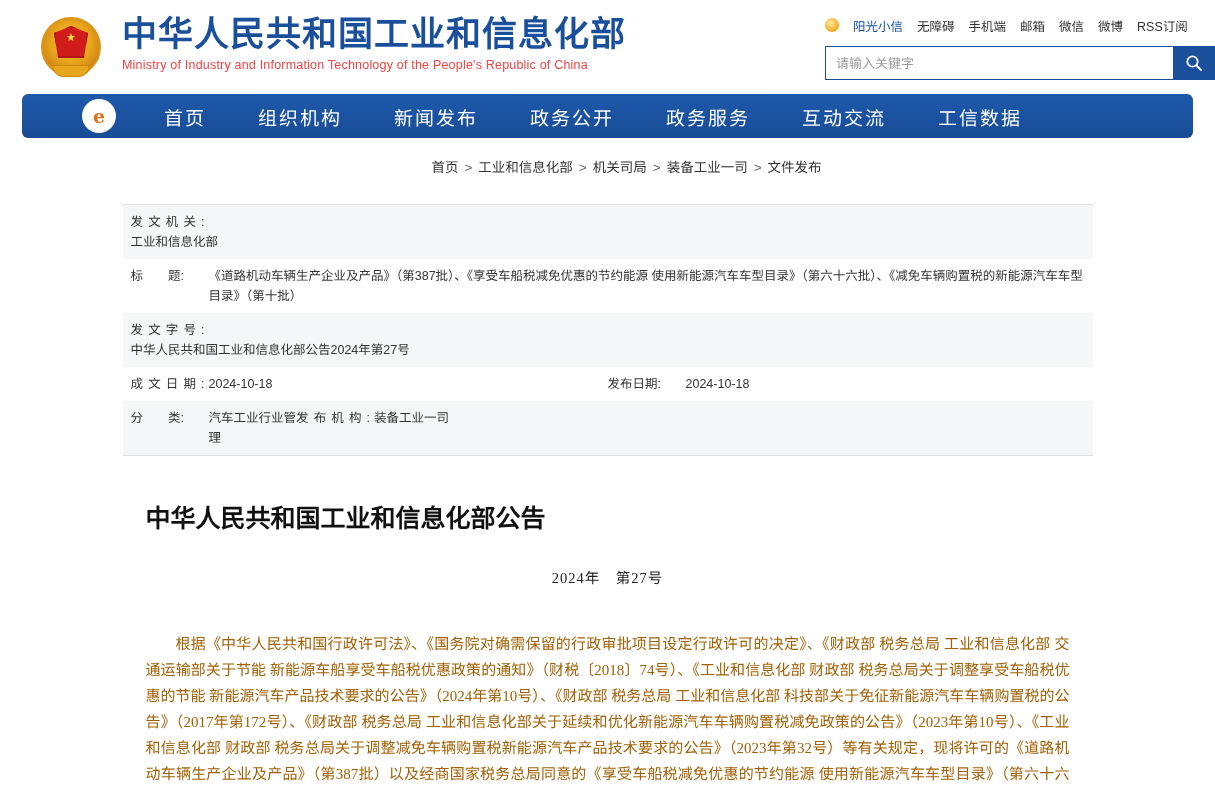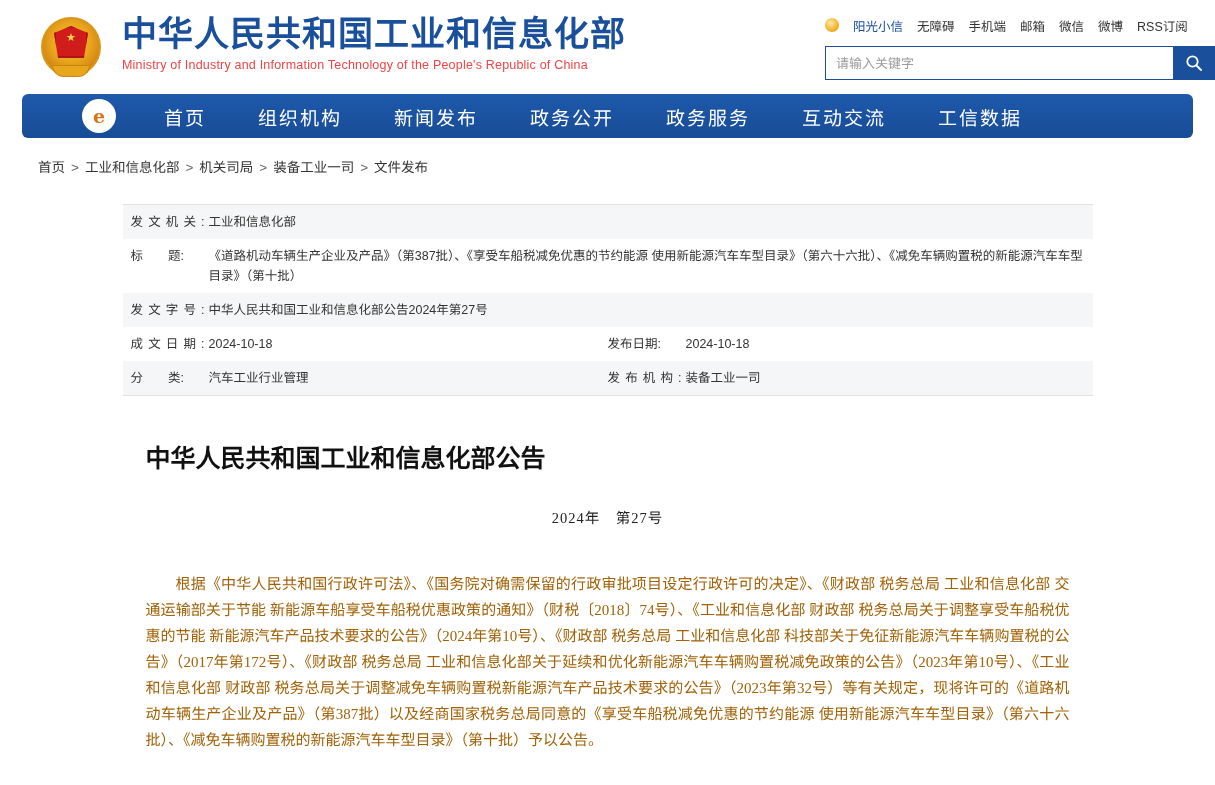--- a/index.html
+++ b/index.html
@@ -136,41 +136,42 @@
     padding: 0 26px;
     letter-spacing: 2px;
     font-family: "DejaVu Sans", "Liberation Sans", sans-serif;
   }
 
   
   .breadcrumb {
     margin: 18px 0 0 38px;
     font-size: 13.5px;
     color: #333;
+    text-align: center;
   }
   .breadcrumb a { color: #333; text-decoration: none; }
   .breadcrumb .sep { margin: 0 6px; color: #666; }
 
   
   .meta {
     width: 970px;
     margin: 28px auto 0 auto;
     border-top: 1px solid #e2e2e2;
     border-bottom: 1px solid #e2e2e2;
     font-size: 12.5px;
     color: #333;
   }
   .meta-row {
     display: flex;
     align-items: flex-start;
     padding: 7px 8px;
     line-height: 20px;
     min-height: 33px;
   }
-  .meta-row.shade { background: #f5f6f7; }
+  .meta-row.shade { background: #f5f6f7; flex-direction: column; }
   .meta-label {
     width: 78px;
     flex: 0 0 auto;
     color: #333;
     text-align: justify;
     text-align-last: justify;
     padding-right: 4px;
   }
   .meta-label.plain { text-align: left; text-align-last: left; }
   .meta-val { flex: 1; }

